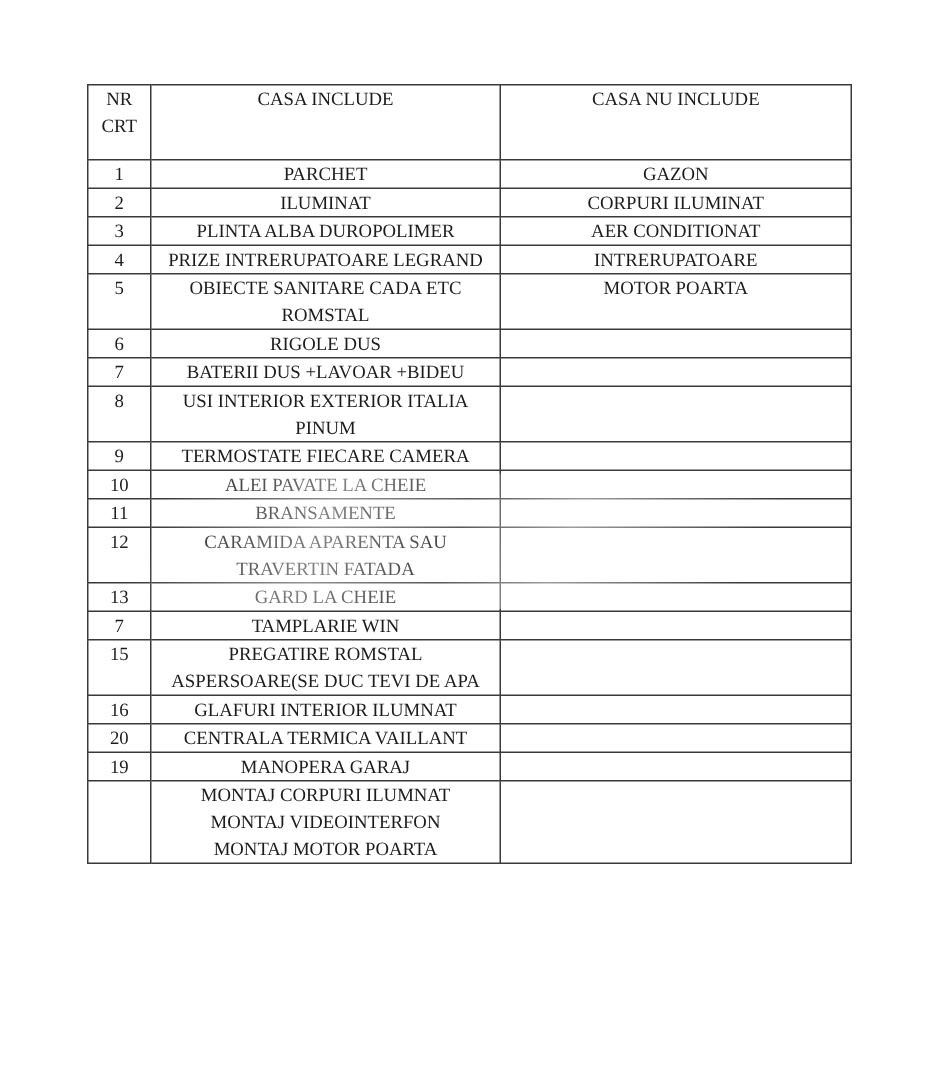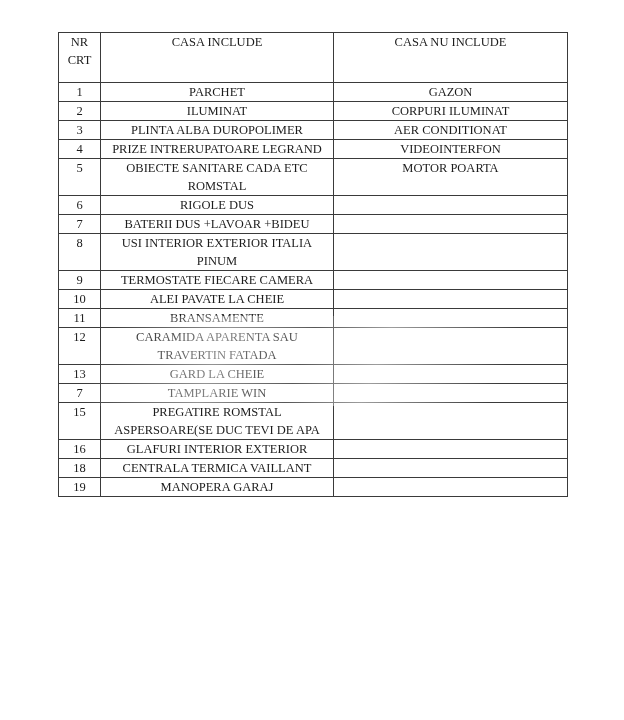--- a/index.html
+++ b/index.html
@@ -12,21 +12,21 @@
     width: 624px;
     height: 720px;
     background: var(--bg, #ffffff);
     font-family: "Liberation Serif", "DejaVu Serif", serif;
     color: var(--text, #1c1c1c);
     overflow: hidden;
   }
   table.spec-table {
     position: absolute;
     left: 58px;
-    top: 32px;
+    top: 56px;
     width: 509px;
     border-collapse: collapse;
     table-layout: fixed;
   }
   .spec-table th,
   .spec-table td {
     border: 1px solid var(--border, #3a3a3a);
     font-size: 12.5px;
     line-height: 18px;
     font-weight: normal;
@@ -91,21 +91,21 @@
           <td>CORPURI ILUMINAT</td>
         </tr>
         <tr>
           <td>3</td>
           <td>PLINTA ALBA DUROPOLIMER</td>
           <td>AER CONDITIONAT</td>
         </tr>
         <tr>
           <td>4</td>
           <td>PRIZE INTRERUPATOARE LEGRAND</td>
-          <td>VIDEOINTERFON</td>
+          <td>INTRERUPATOARE</td>
         </tr>
         <tr>
           <td>5</td>
           <td>OBIECTE SANITARE CADA ETC
 ROMSTAL</td>
           <td>MOTOR POARTA</td>
         </tr>
         <tr>
           <td>6</td>
           <td>RIGOLE DUS</td>
@@ -154,29 +154,36 @@
           <td></td>
         </tr>
         <tr>
           <td>15</td>
           <td>PREGATIRE ROMSTAL
 ASPERSOARE(SE DUC TEVI DE APA</td>
           <td></td>
         </tr>
         <tr>
           <td>16</td>
-          <td>GLAFURI INTERIOR EXTERIOR</td>
+          <td>GLAFURI INTERIOR ILUMNAT</td>
           <td></td>
         </tr>
         <tr>
-          <td>18</td>
+          <td>20</td>
           <td>CENTRALA TERMICA VAILLANT</td>
           <td></td>
         </tr>
         <tr>
           <td>19</td>
           <td>MANOPERA GARAJ</td>
           <td></td>
         </tr>
+        <tr>
+          <td></td>
+          <td>MONTAJ CORPURI ILUMNAT
+MONTAJ VIDEOINTERFON
+MONTAJ MOTOR POARTA</td>
+          <td></td>
+        </tr>
       </tbody>
   </table>
   <div class="watermark-artifact"></div>
 </div>
 
 </body></html>

